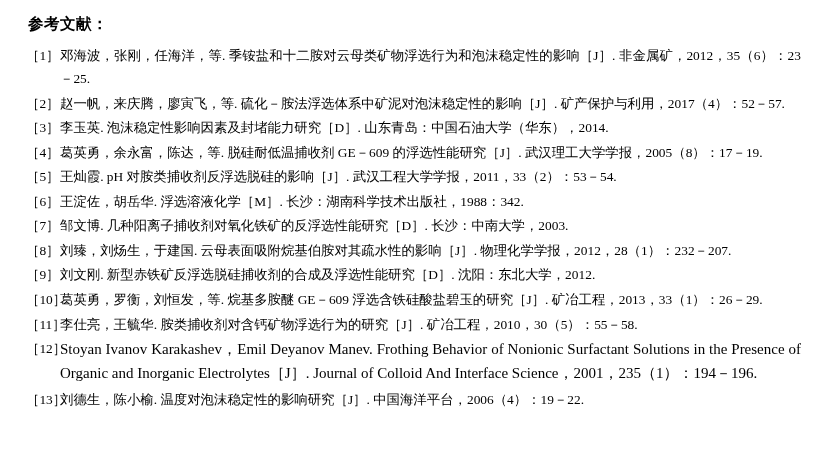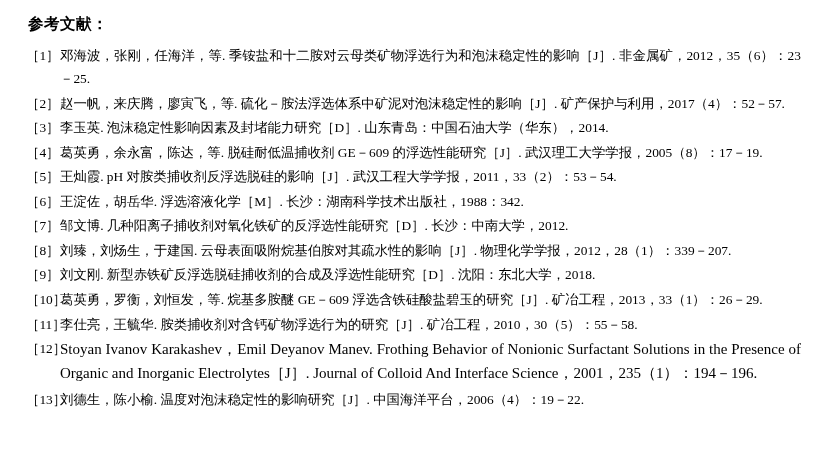--- a/index.html
+++ b/index.html
@@ -97,31 +97,31 @@
       <span class="ref-text">王灿霞. pH 对胺类捕收剂反浮选脱硅的影响［J］. 武汉工程大学学报，2011，33（2）：53－54.</span>
     </div>
 
     <div class="ref-item">
       <span class="ref-num">［6］</span>
       <span class="ref-text">王淀佐，胡岳华. 浮选溶液化学［M］. 长沙：湖南科学技术出版社，1988：342.</span>
     </div>
 
     <div class="ref-item">
       <span class="ref-num">［7］</span>
-      <span class="ref-text">邹文博. 几种阳离子捕收剂对氧化铁矿的反浮选性能研究［D］. 长沙：中南大学，2012.</span>
+      <span class="ref-text">邹文博. 几种阳离子捕收剂对氧化铁矿的反浮选性能研究［D］. 长沙：中南大学，2003.</span>
     </div>
 
     <div class="ref-item">
       <span class="ref-num">［8］</span>
-      <span class="ref-text">刘臻，刘炀生，于建国. 云母表面吸附烷基伯胺对其疏水性的影响［J］. 物理化学学报，2012，28（1）：339－207.</span>
+      <span class="ref-text">刘臻，刘炀生，于建国. 云母表面吸附烷基伯胺对其疏水性的影响［J］. 物理化学学报，2012，28（1）：232－207.</span>
     </div>
 
     <div class="ref-item">
       <span class="ref-num">［9］</span>
-      <span class="ref-text">刘文刚. 新型赤铁矿反浮选脱硅捕收剂的合成及浮选性能研究［D］. 沈阳：东北大学，2018.</span>
+      <span class="ref-text">刘文刚. 新型赤铁矿反浮选脱硅捕收剂的合成及浮选性能研究［D］. 沈阳：东北大学，2012.</span>
     </div>
 
     <div class="ref-item">
       <span class="ref-num wide">［10］</span>
       <span class="ref-text">葛英勇，罗衡，刘恒发，等. 烷基多胺醚 GE－609 浮选含铁硅酸盐碧玉的研究［J］. 矿冶工程，2013，33（1）：26－29.</span>
     </div>
 
     <div class="ref-item">
       <span class="ref-num wide">［11］</span>
       <span class="ref-text">李仕亮，王毓华. 胺类捕收剂对含钙矿物浮选行为的研究［J］. 矿冶工程，2010，30（5）：55－58.</span>

